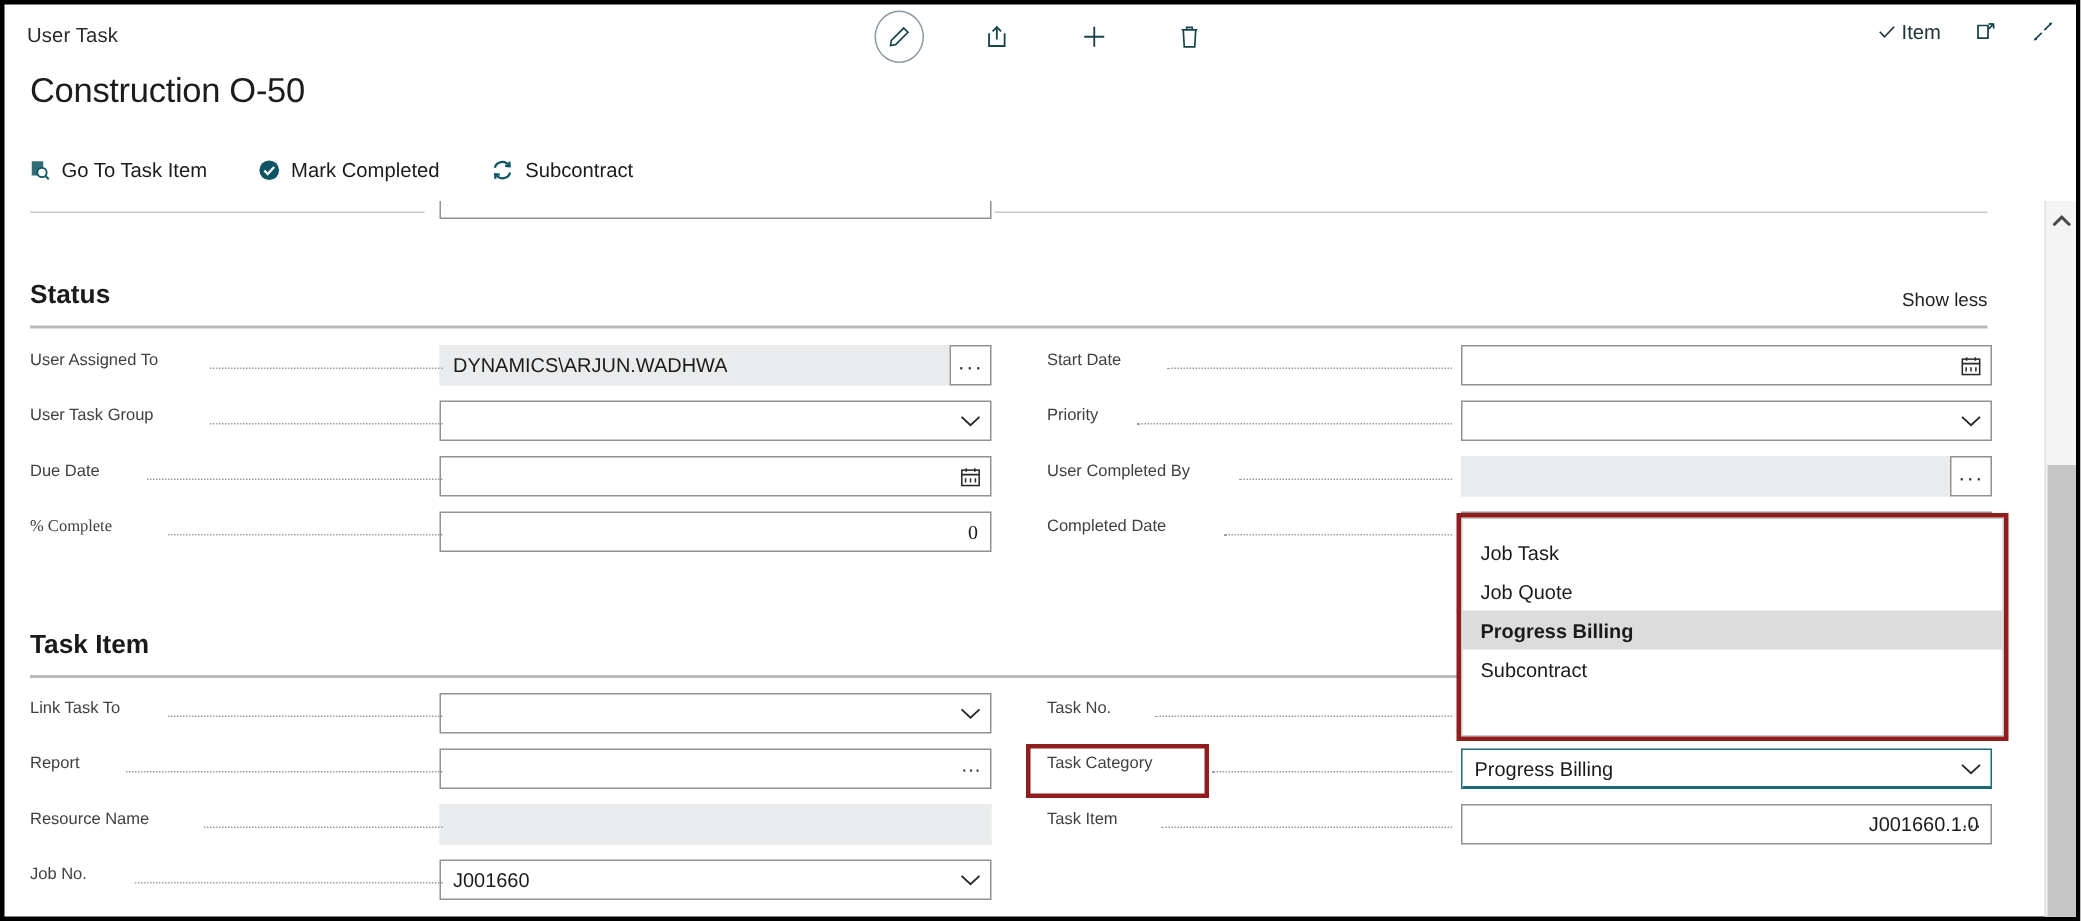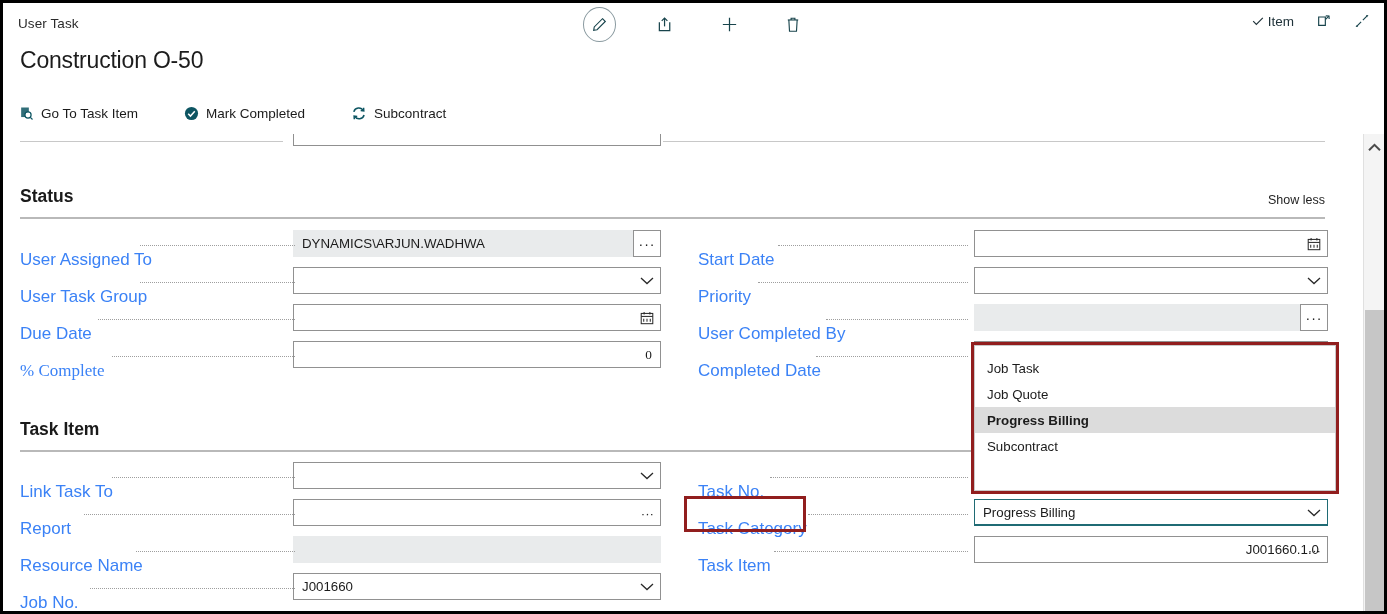--- a/index.html
+++ b/index.html
@@ -55,21 +55,21 @@
   
   .page-title {
     position: absolute; left: 17px; top: 44px;
     font-size: 23px; font-weight: 400; color: #1c1c1c;
     letter-spacing: -.2px;
   }
 
   
   .actionbar {
     position: absolute; left: 16px; top: 103px;
-    display: flex; align-items: center; gap: 16px;
+    display: flex; align-items: center; gap: 4px;
   }
   .action {
     display: flex; align-items: center; gap: 7px;
     margin-right: 30px;
     font-size: 13.5px; color: #1b1b1b;
     white-space: nowrap;
   }
   .action .aic { color: #0d5562; display:flex; align-items:center; }
   .action svg { display:block; }
 
@@ -102,22 +102,22 @@
     background: #b9b9b9;
   }
   .showless {
     position: absolute; right: 18px; top: 7px;
     font-size: 12.5px; color: #1f1f1f;
   }
 
   
   .row { position: absolute; height: 28px; }
   .lbl {
-    position: absolute; left: 0; top: 20px;
-    font-size: 17px; color: #3b82f6; white-space: nowrap;
+    position: absolute; left: 0; top: 4px;
+    font-size: 11px; color: #404040; white-space: nowrap;
     background: #fff; padding-right: 5px; z-index: 2;
   }
   .leader {
     position: absolute; top: 15px; height: 1px;
     border-bottom: 1.5px dotted #9e9e9e;
     z-index: 1;
   }
   .field {
     position: absolute; top: 0; height: 27px;
     border: 1px solid #919191;

